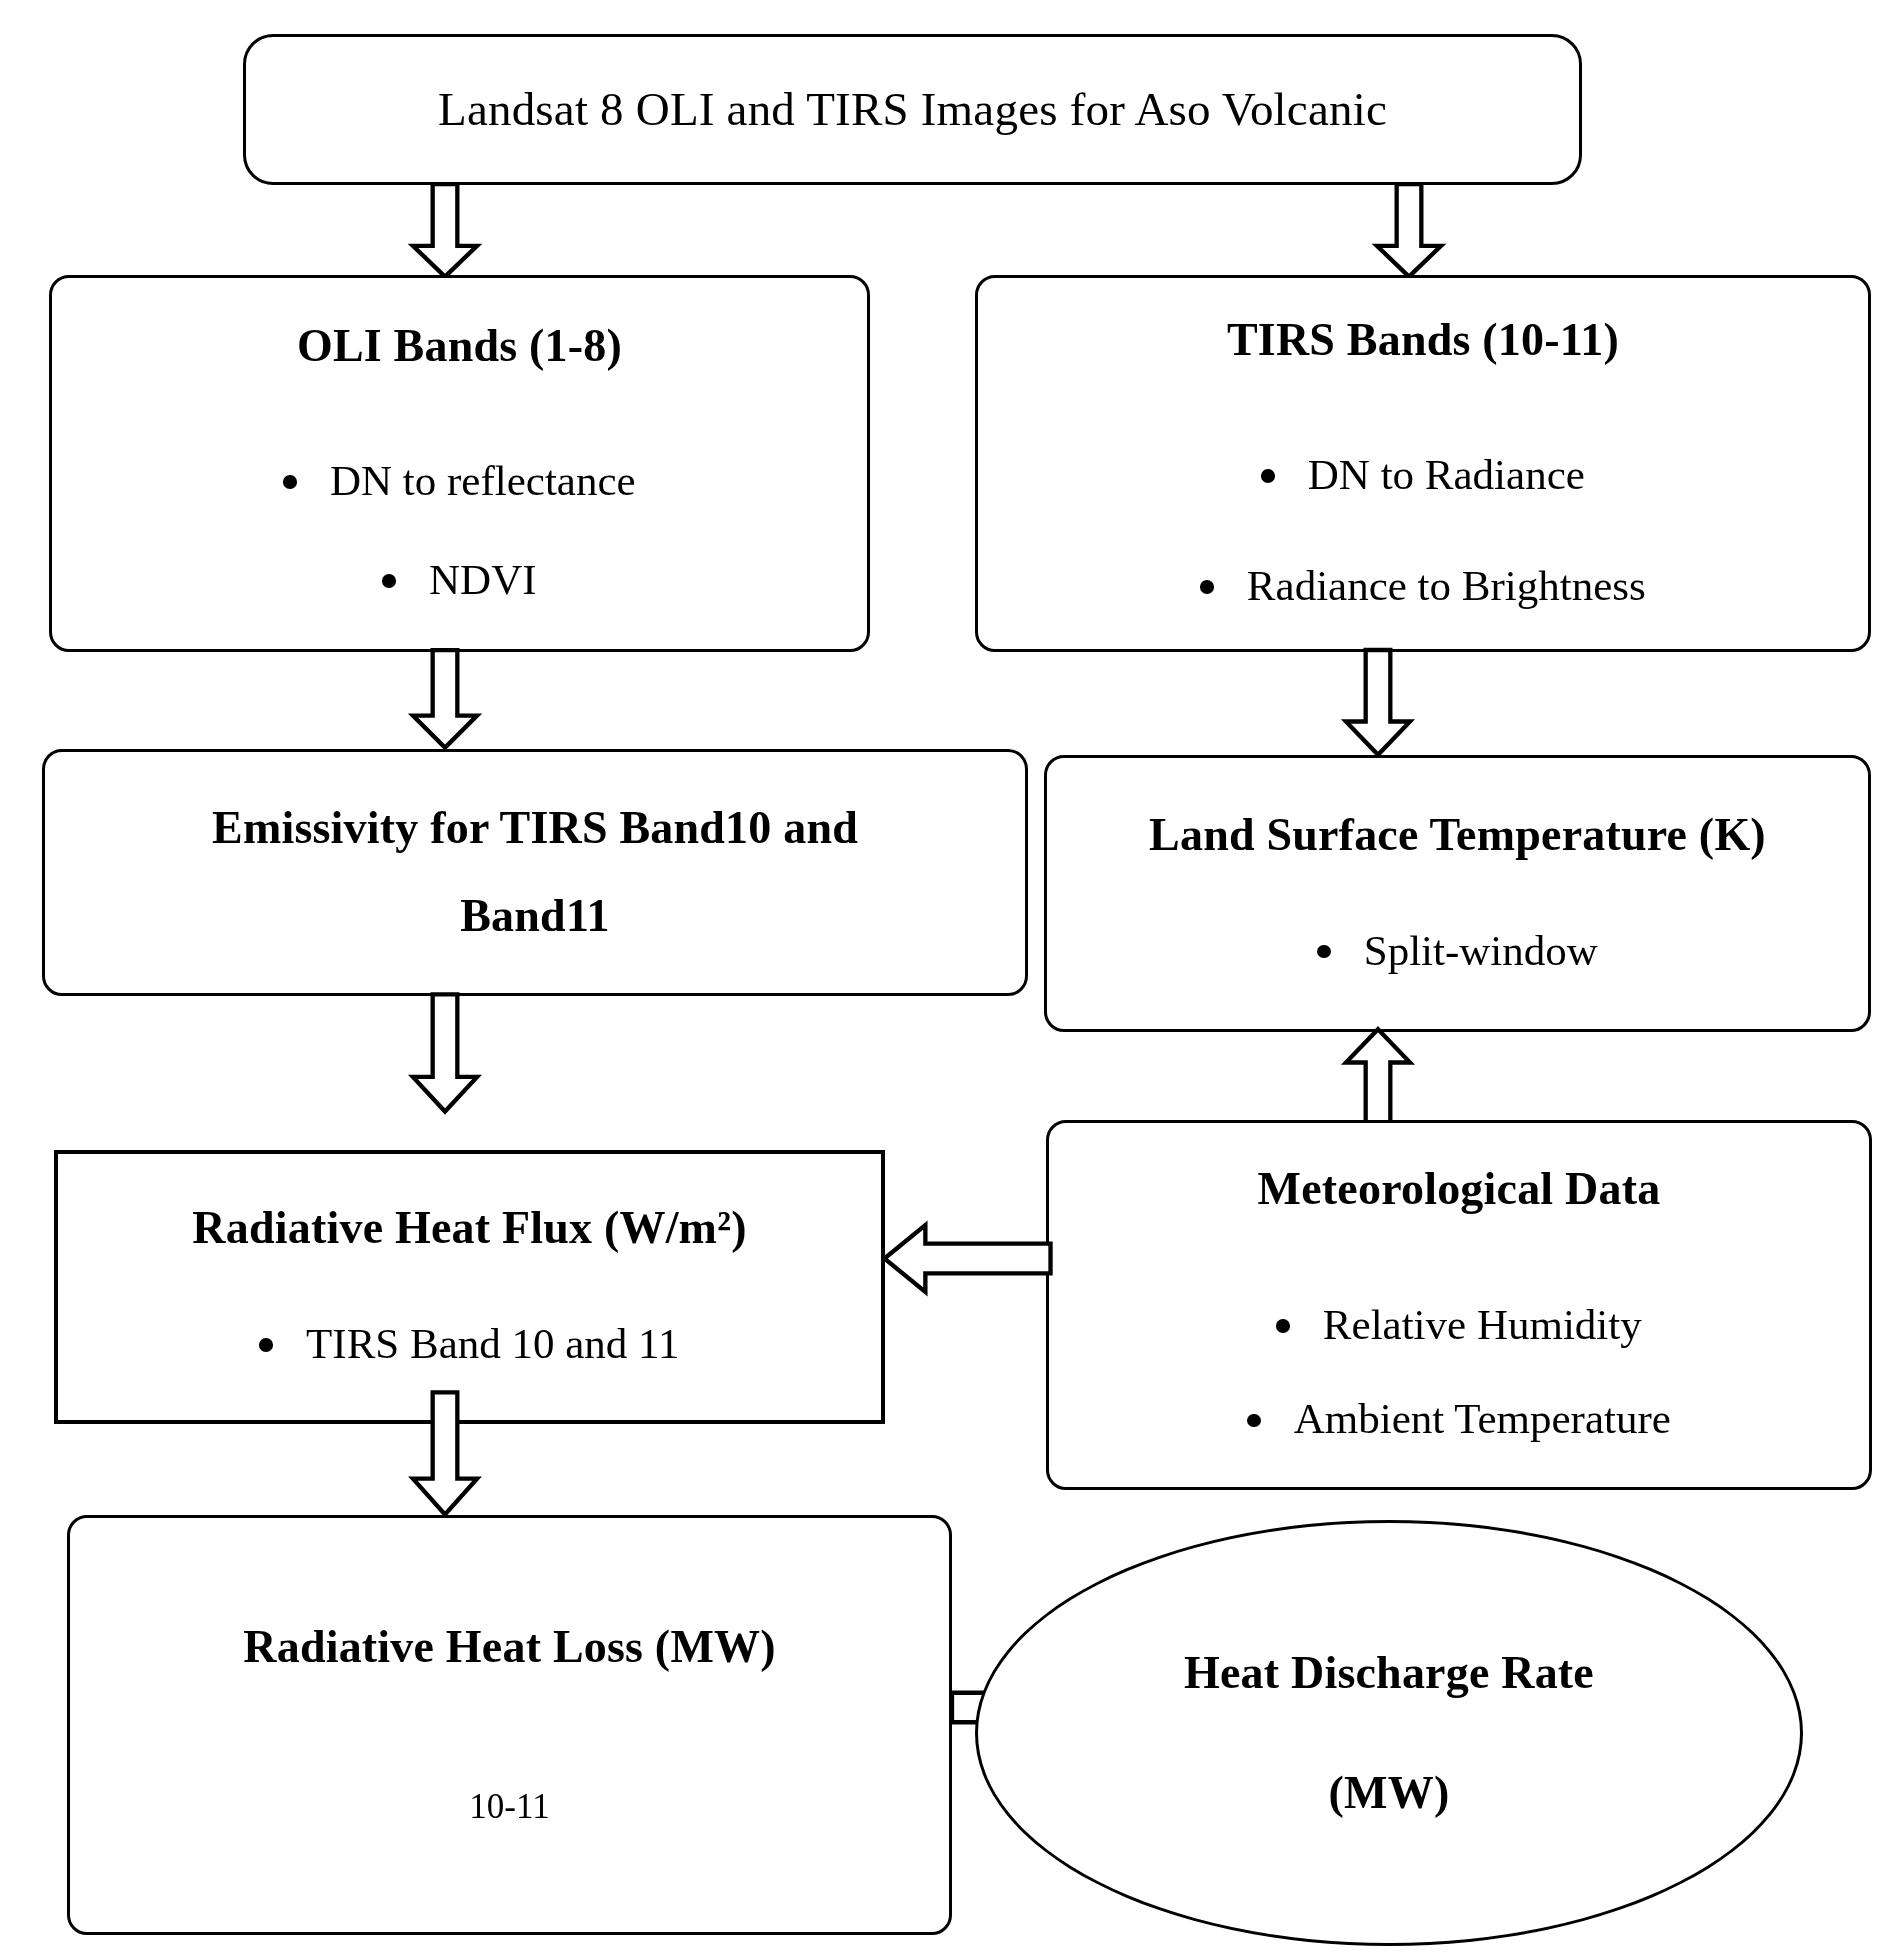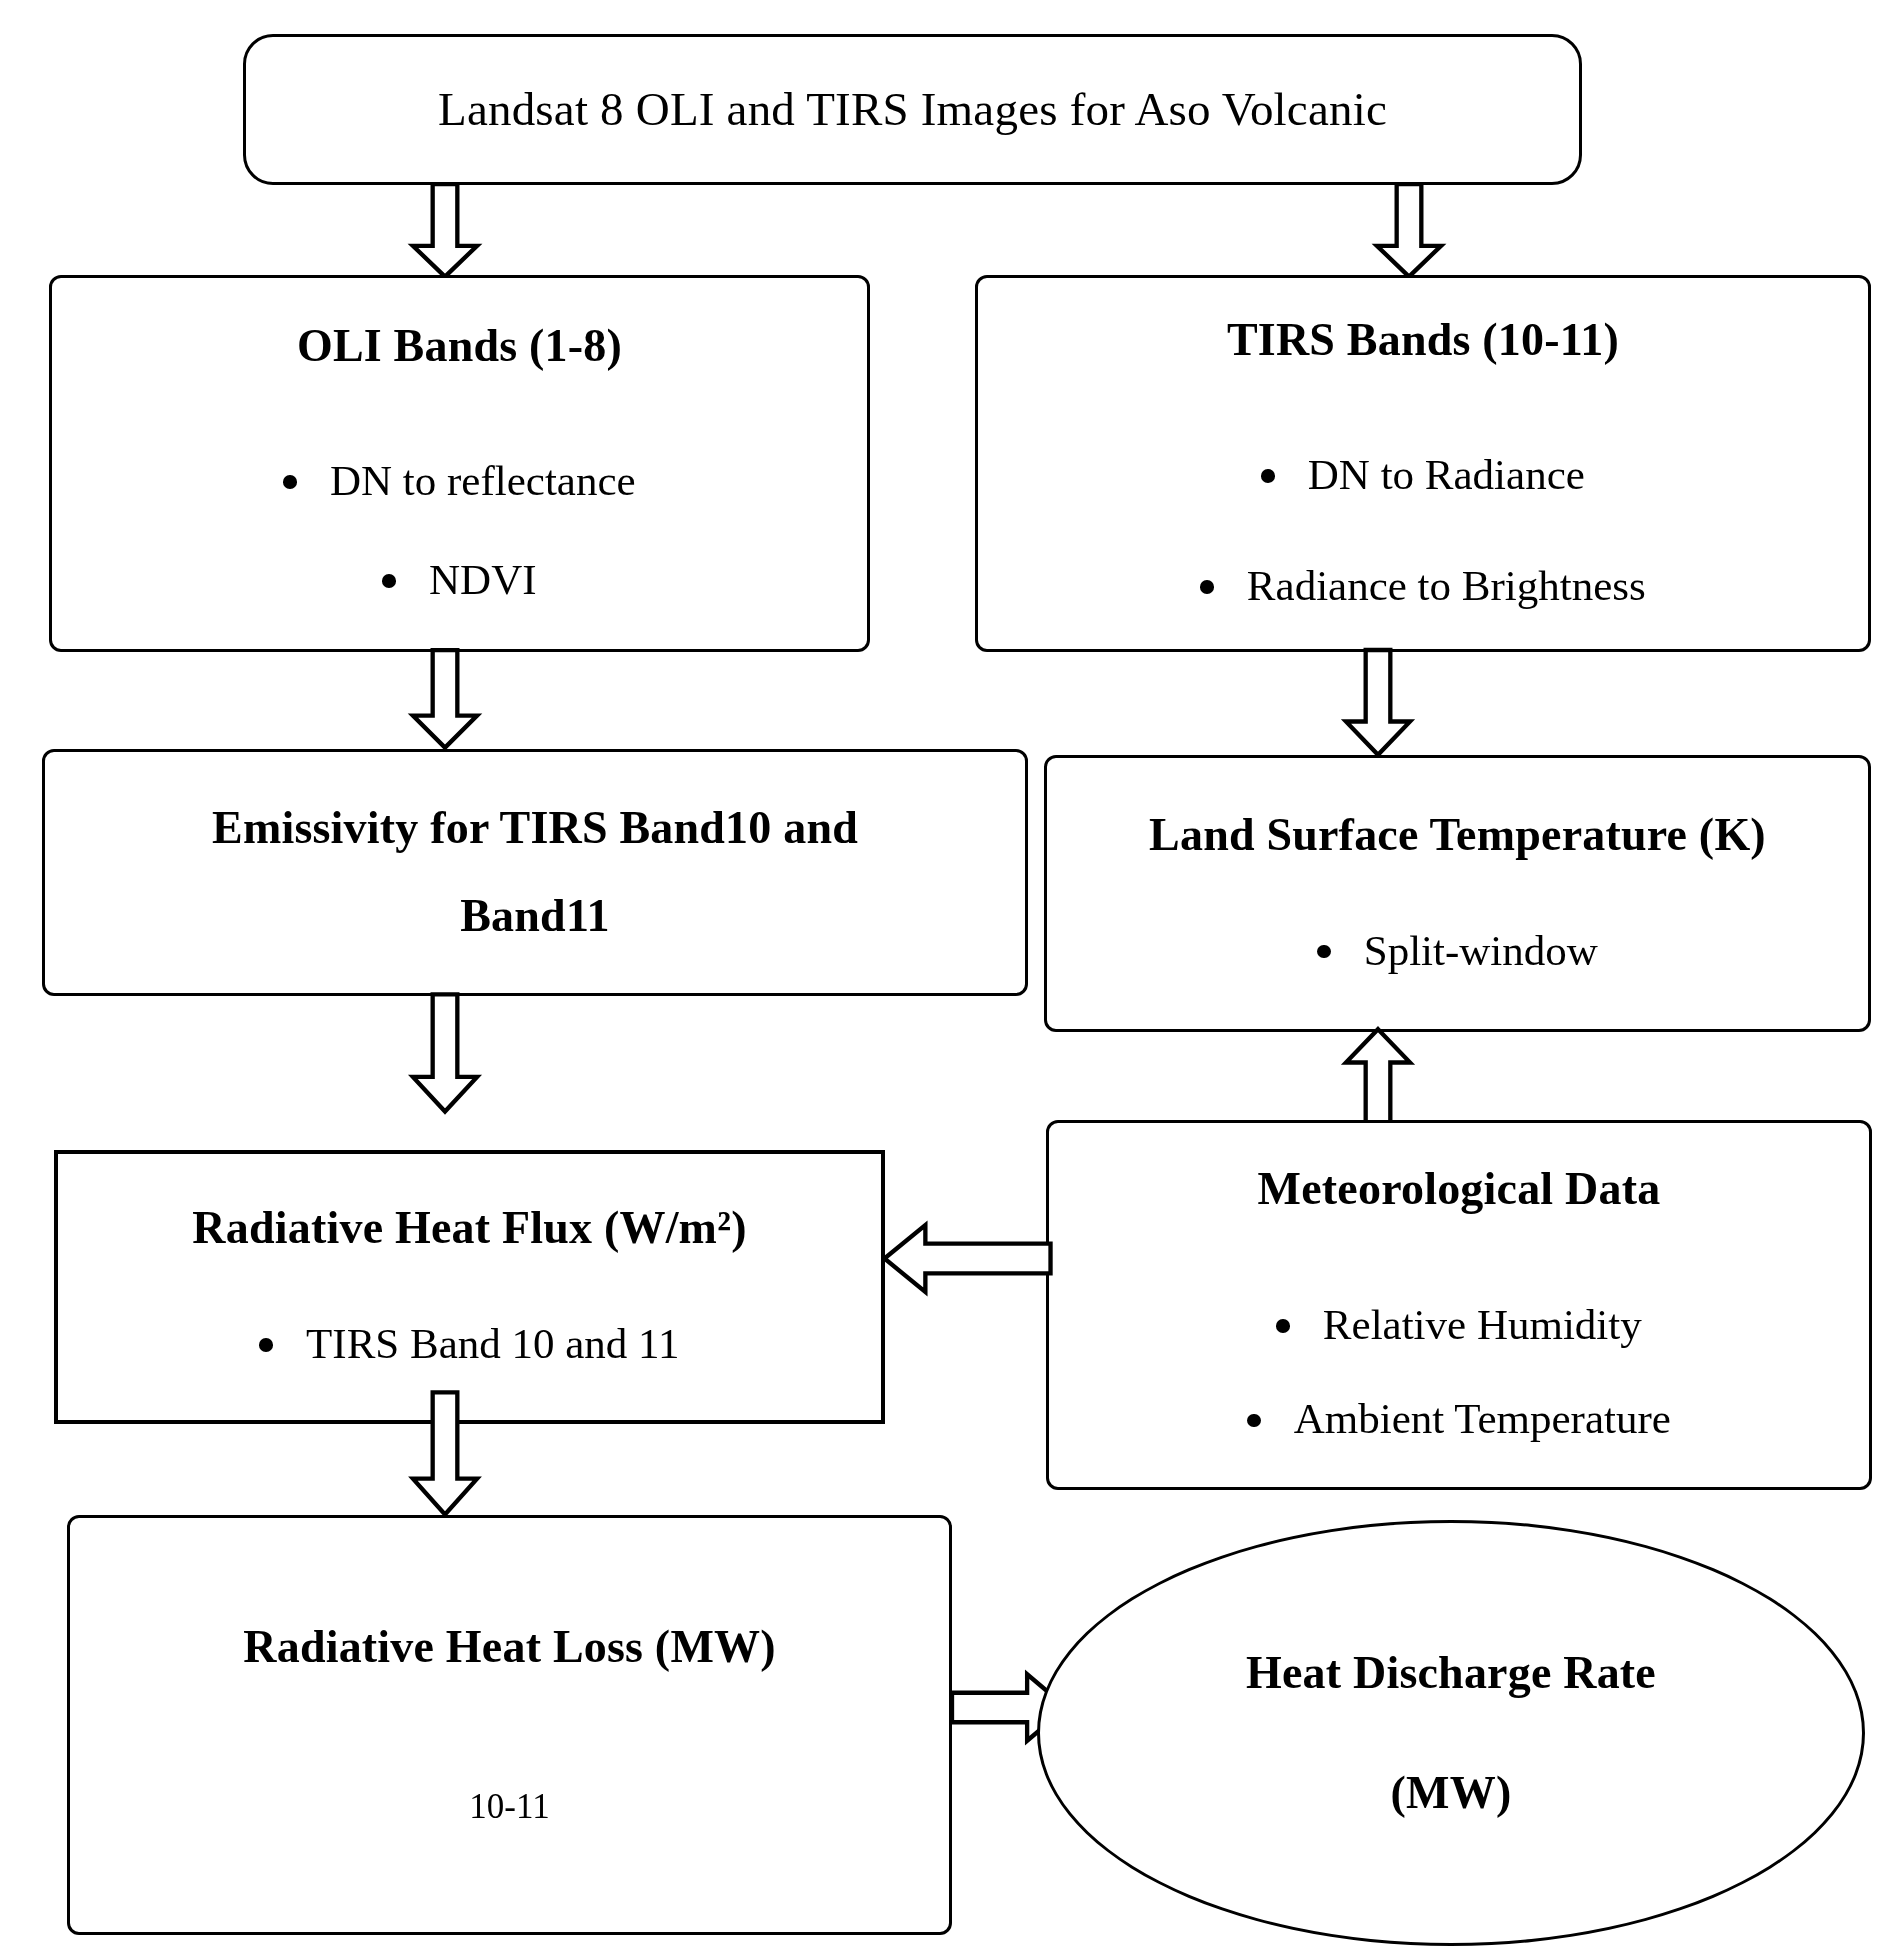--- a/index.html
+++ b/index.html
@@ -20,21 +20,21 @@
     position: absolute;
     box-sizing: border-box;
     border: 3.1px solid #000000;
     background: #ffffff;
     display: flex;
     flex-direction: column;
     align-items: center;
     justify-content: center;
     text-align: center;
   }
-  .rounded { border-radius: 12px; }
+  .rounded { border-radius: 20px; }
   .sharp   { border-radius: 0; }
   .ellipse { border-radius: 50%; border-width: 3.1px; }
 
   .node-title {
     font-weight: bold;
     font-size: 46px;
     line-height: 1.32;
     color: #000000;
     letter-spacing: 0.2px;
     padding: 0 16px;
@@ -185,19 +185,19 @@
     <div class="spacer-lg"></div>
     <div class="plainline" style="margin-top:30px;">10-11</div>
   </div>
 
   <div class="arrow" style="left:952px; top:1664px; width:117px; height:87px;">
     <svg width="117" height="87" viewBox="0 0 190 140">
       <polygon points="0,46 122,46 122,16 186,70 122,124 122,94 0,94" fill="#ffffff" stroke="#000000" stroke-width="7" stroke-linejoin="miter"></polygon>
     </svg>
   </div>
 
-  <div class="node ellipse" style="left:1037px; top:1520px; width:828px; height:426px;gap:28px;">
+  <div class="node ellipse" style="left:975px; top:1520px; width:828px; height:426px;gap:28px;">
     <div class="node-title">Heat Discharge Rate</div>
     <div class="node-title" style="margin-top:31px;">(MW)</div>
   </div>
 
 </div>
 
 
 </body></html>

